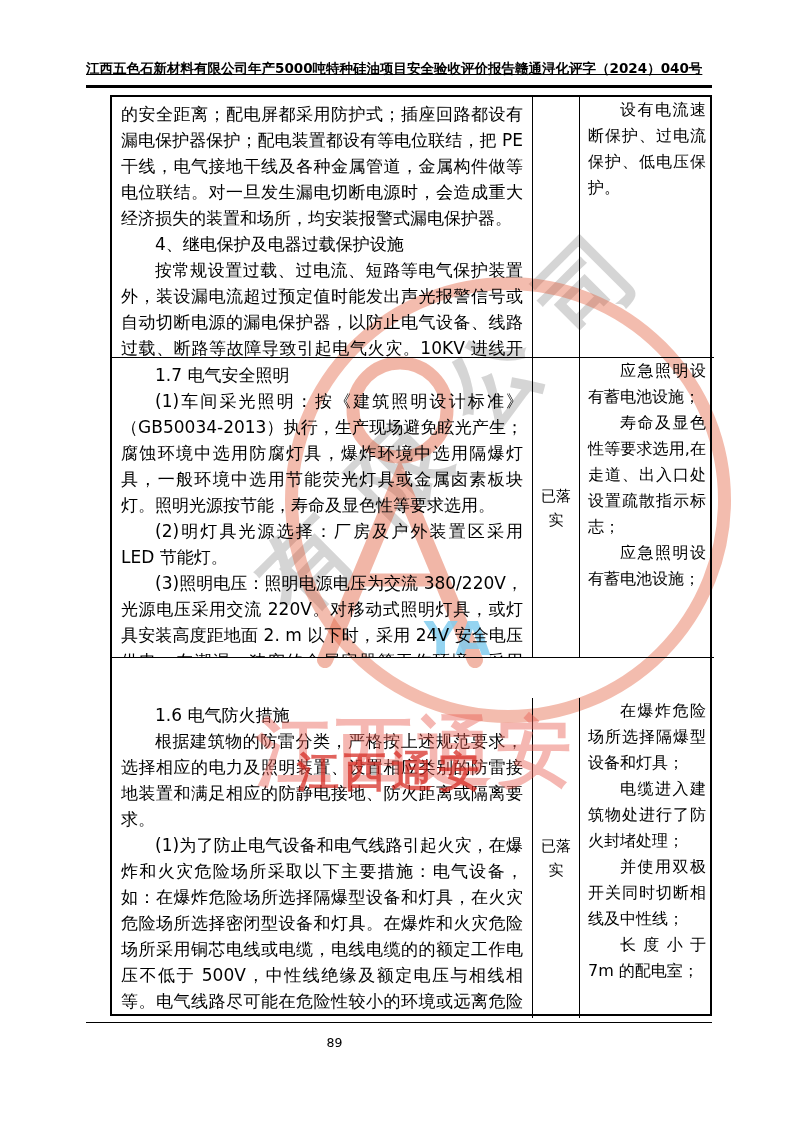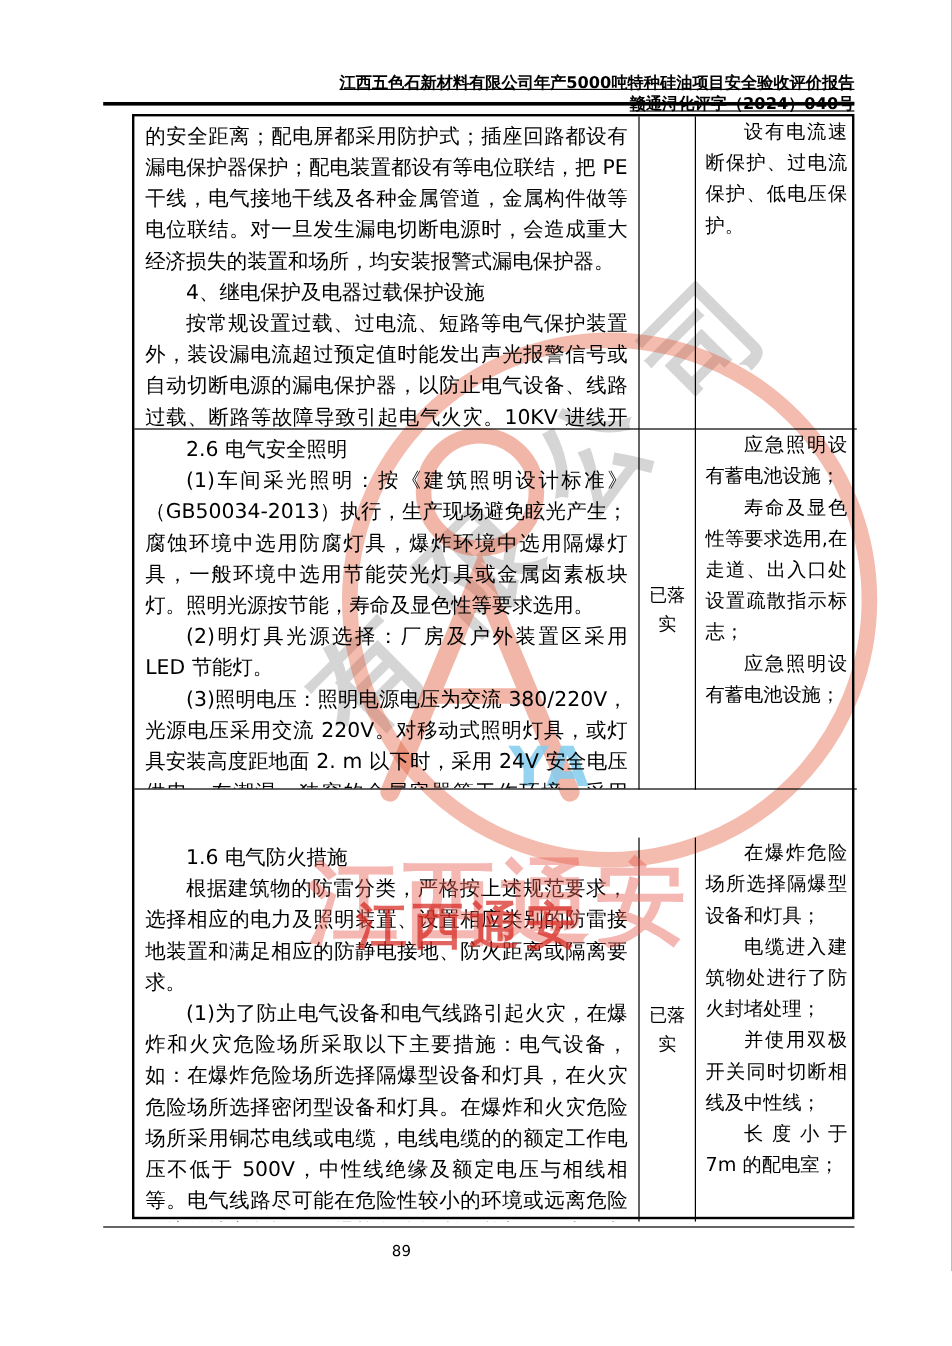--- a/index.html
+++ b/index.html
@@ -1,20 +1,20 @@
 <!DOCTYPE html>
 <html><head>
 <meta charset="utf-8">
 <style>
   html,body{margin:0;padding:0;background:#888;}
   .page{position:relative;width:793px;height:1122px;background:#fff;margin:0 auto;
         font-family:"DejaVu Sans",sans-serif;color:#000;overflow:hidden;}
   
   .hdr{position:absolute;left:86px;top:60px;width:626px;display:flex;
-       justify-content:space-between;align-items:flex-end;font-size:13.5px;font-weight:bold;flex-direction:column;}
+       align-items:flex-end;font-size:13.5px;font-weight:bold;}
   .hdr span{text-decoration:underline;white-space:nowrap;}
   .hdr-rule{position:absolute;left:86px;top:85px;width:626px;height:0;border-top:3px solid #000;}
   
   .ftr-rule{position:absolute;left:86px;top:1022px;width:626px;height:0;border-top:1.5px solid #000;}
   .pageno{position:absolute;left:0;top:1035px;width:669px;text-align:center;font-size:12.5px;}
   
   .tbl{position:absolute;left:110px;top:95px;width:602px;height:921px;
        border:2px solid #000000;box-sizing:border-box;display:grid;
        grid-template-columns:421px 47px 134px;grid-template-rows:261px 300px 360px;z-index:10;}
   .cell{box-sizing:border-box;border-right:1.5px solid #000;border-bottom:1.5px solid #000;
@@ -72,21 +72,21 @@
       <p>4、继电保护及电器过载保护设施</p>
       <p>按常规设置过载、过电流、短路等电气保护装置外，装设漏电流超过预定值时能发出声光报警信号或自动切断电源的漏电保护器，以防止电气设备、线路过载、断路等故障导致引起电气火灾。10KV 进线开关设带时限电流速断保护、过电流保护、低电压保护。10KV 配电变压器装设速断保护；过电流保护；单相接地保护；变压器本体温度保护。</p>
 
     </div>
     <div class="cell c-status r1"></div>
     <div class="cell c-remarks r1 last-col">
       <p>设有电流速断保护、过电流保护、低电压保护。</p>
     </div>
 
     <div class="cell c-main r2">
-      <p>2.6 电气安全照明</p>
+      <p>1.7 电气安全照明</p>
       <p>(1)车间采光照明：按《建筑照明设计标准》（GB50034-2013）执行，生产现场避免眩光产生；腐蚀环境中选用防腐灯具，爆炸环境中选用隔爆灯具，一般环境中选用节能荧光灯具或金属卤素板块灯。照明光源按节能，寿命及显色性等要求选用。</p>
       <p>(2)明灯具光源选择：厂房及户外装置区采用 LED 节能灯。</p>
       <p>(3)照明电压：照明电源电压为交流 380/220V，光源电压采用交流 220V。对移动式照明灯具，或灯具安装高度距地面 2. m 以下时，采用 24V 安全电压供电。在潮湿、狭窄的金属容器等工作环境，采用 12V 安全电压。安全电压由附近照明箱内单相变压器引来。</p>
 
     </div>
     <div class="cell c-status r2">已落实</div>
     <div class="cell c-remarks r2 last-col">
       <p>应急照明设有蓄电池设施；</p>
       <p>寿命及显色性等要求选用,在走道、出入口处设置疏散指示标志；</p>
       <p class="gap">应急照明设有蓄电池设施；</p>

